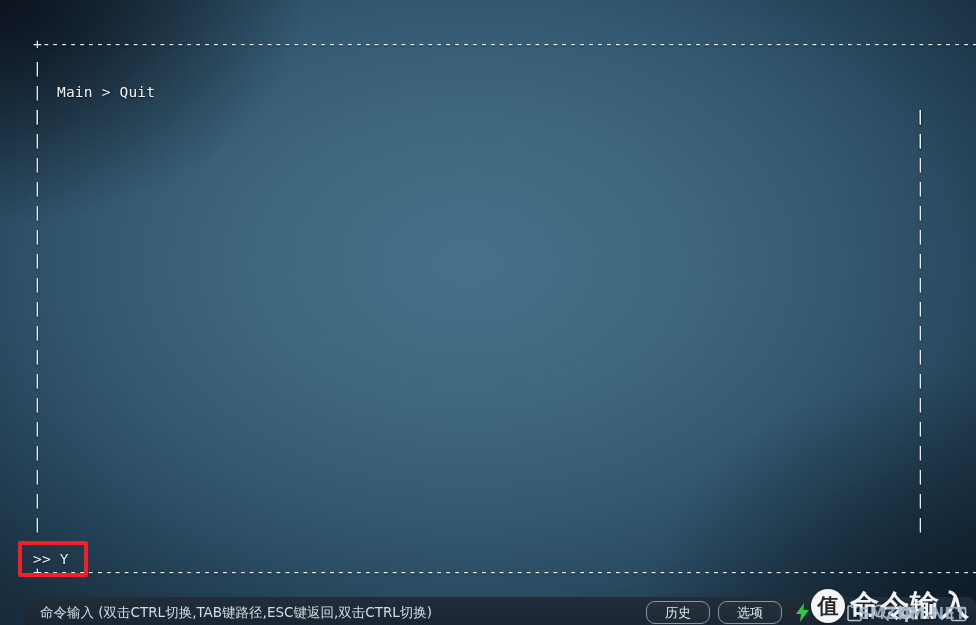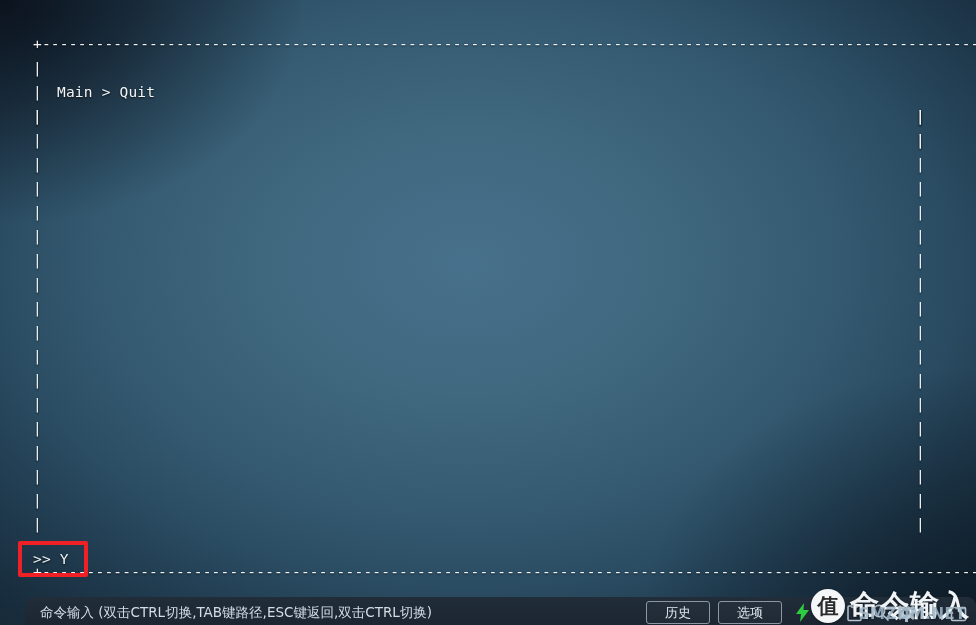--- a/index.html
+++ b/index.html
@@ -44,21 +44,21 @@
   
   #statusbar{position:absolute;left:25px;top:597px;width:951px;height:31px;
              background:linear-gradient(180deg,#222d3a 0%, #1b2531 100%);
              border-top-left-radius:9px;border-top-right-radius:9px;
              box-shadow:0 -1px 0 rgba(255,255,255,.05) inset;
              display:flex;align-items:center;}
   #hint{margin-left:15px;color:#d3dde6;font-size:13.5px;
         font-family:"DejaVu Sans","Liberation Sans",sans-serif;white-space:nowrap;}
   #sb-right{margin-left:auto;display:flex;align-items:center;height:31px;padding-right:4px;}
   .sbtn{height:21px;min-width:44px;padding:0 9px;margin-right:8px;
-        border:1px solid #8a97a3;border-radius:3px;color:#dfe7ee;font-size:13px;
+        border:1px solid #8a97a3;border-radius:9px;color:#dfe7ee;font-size:13px;
         font-family:"DejaVu Sans","Liberation Sans",sans-serif;
         display:flex;align-items:center;justify-content:center;
         background:rgba(255,255,255,.02);}
   .sico{width:25px;height:25px;display:flex;align-items:center;justify-content:center;
         margin-right:1px;}
   .sico svg{display:block;}
 
   
   #wm{position:absolute;right:6px;bottom:-4px;height:46px;display:flex;align-items:center;
       pointer-events:none;}

